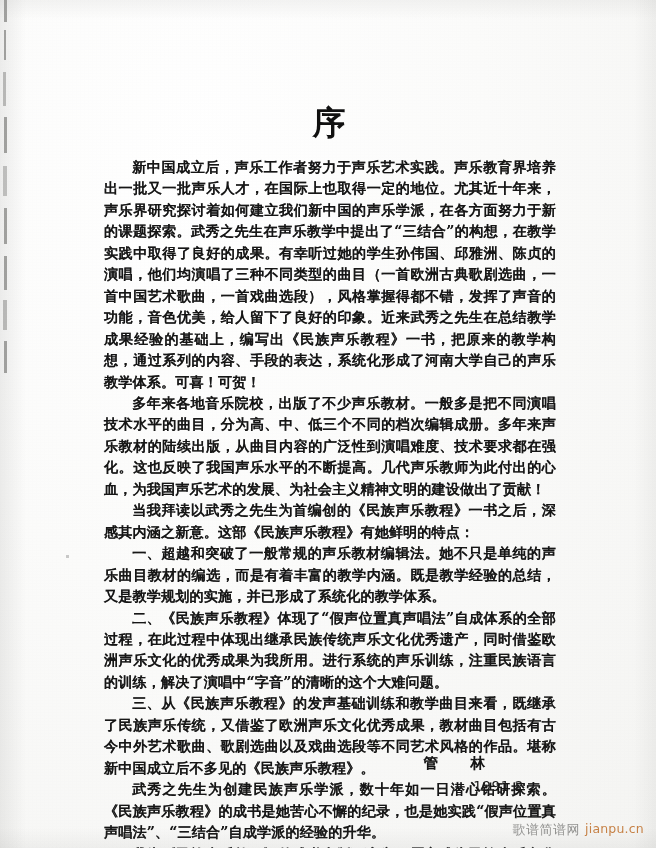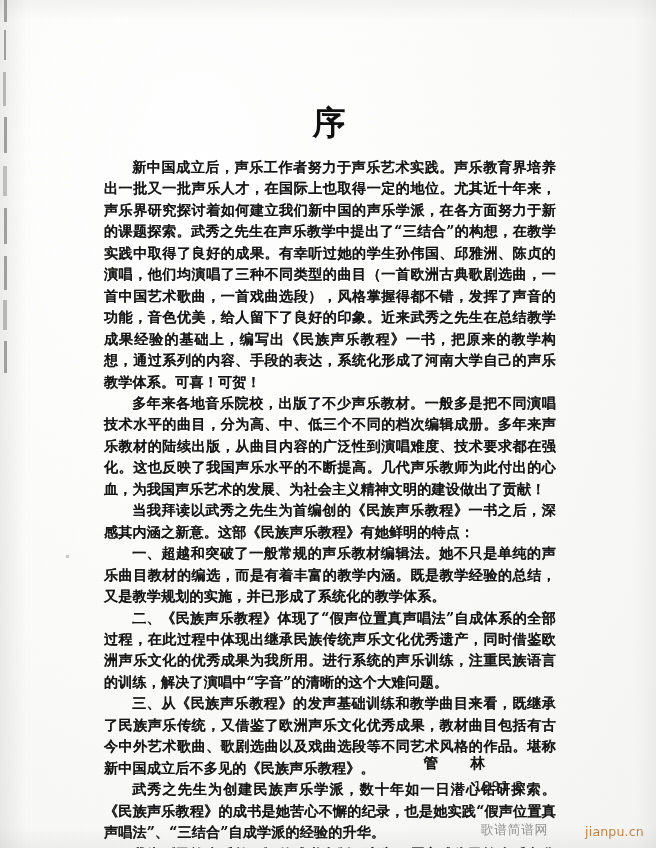--- a/index.html
+++ b/index.html
@@ -128,36 +128,35 @@
     line-height: 24px;
     font-family: "DejaVu Sans", "Liberation Sans", sans-serif;
   }
 
   
   #watermark {
     position: absolute;
     right: 12px;
     bottom: 9px;
     display: flex;
-    align-items: flex-end;
+    align-items: flex-start;
     gap: 5px;
     opacity: .95;
   }
   #watermark .wm-cn {
     font-size: 13px;
     color: #8d8d8b;
     letter-spacing: .5px;
     font-family: "DejaVu Serif", "Liberation Serif", serif;
   }
   #watermark .wm-url {
     font-size: 12.5px;
     color: #c47c3e;
     letter-spacing: .2px;
     font-family: "DejaVu Sans", "Liberation Sans", sans-serif;
-    margin-left: 32px;
   }
 </style>
 </head>
 <body>
 
 <div id="page">
 
   <div id="grain"></div>
 
   <div class="artifact" style="left:4px;  top:0px;   width:3px; height:22px;"></div>

